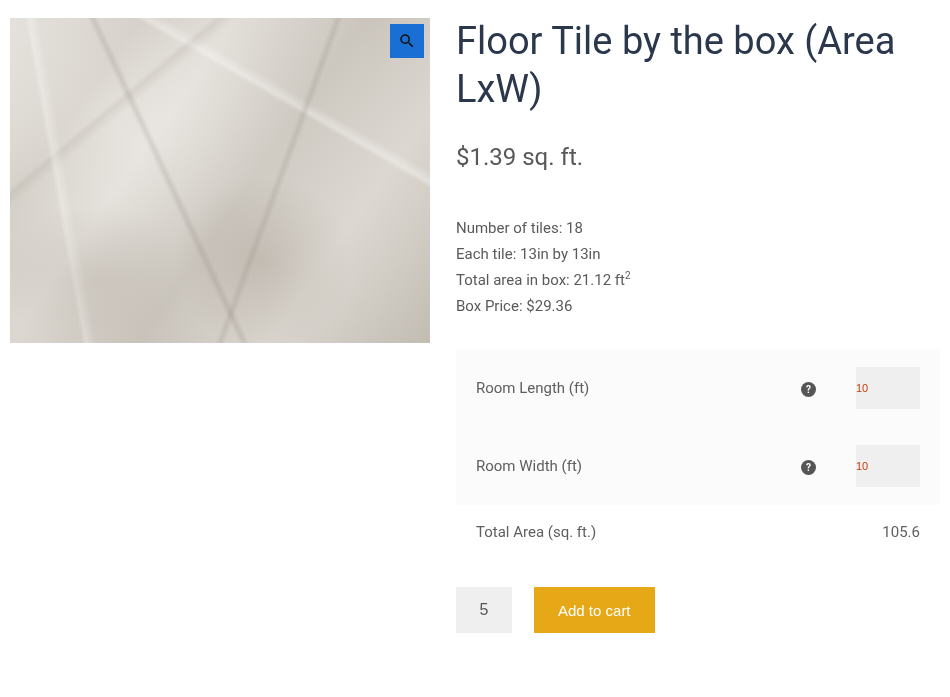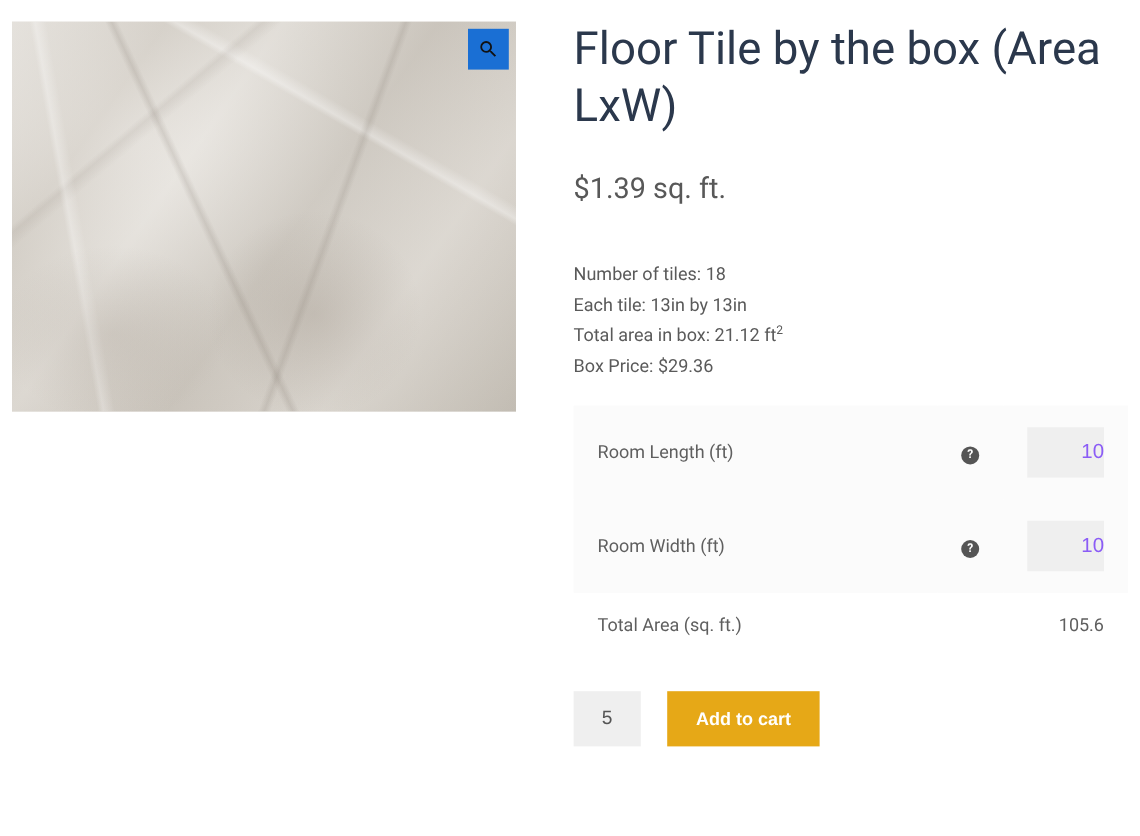--- a/index.html
+++ b/index.html
@@ -10,21 +10,21 @@
     body {
       font-family: -apple-system, BlinkMacSystemFont, "Segoe UI", Roboto, "Helvetica Neue", Arial, sans-serif;
       color: #333;
       background: #fff;
       width: 950px;
       height: 697px;
       padding: 18px 10px;
     }
     .container {
       display: flex;
-      gap: 48px;
+      gap: 26px;
     }
     .image-col {
       width: 420px;
       position: relative;
     }
     .product-image {
       width: 420px;
       height: 325px;
       background:
         linear-gradient(125deg, rgba(255,255,255,0.35) 0%, rgba(200,195,188,0.2) 20%, rgba(255,255,255,0.28) 35%, rgba(180,175,168,0.22) 55%, rgba(255,255,255,0.25) 75%, rgba(170,165,158,0.2) 100%),
@@ -81,21 +81,21 @@
     }
     .price-line {
       font-size: 24px;
       color: #585858;
       margin-bottom: 45px;
     }
     .spec-block {
       color: #5a5a5a;
       font-size: 15px;
       line-height: 1.7;
-      margin-bottom: 20px;
+      margin-bottom: 30px;
     }
     .spec-block sup {
       font-size: 10px;
     }
     .calc-table {
       width: 100%;
       border-collapse: collapse;
     }
     .calc-table td {
       padding: 18px 20px;
@@ -131,23 +131,23 @@
     .calc-value {
       text-align: right;
       width: 90px;
       padding-left: 6px;
     }
     .calc-input {
       width: 64px;
       height: 42px;
       background: #efefef;
       border: none;
-      text-align: right;
-      font-size: 17px;
-      color: #8b5cf6;
+      text-align: left;
+      font-size: 11px;
+      color: #c2410c;
     }
     .calc-readonly {
       text-align: right;
       color: #555;
       padding-right: 20px;
     }
     .cart-row {
       margin-top: 28px;
       display: flex;
       align-items: stretch;
@@ -162,21 +162,21 @@
       font-size: 16px;
       color: #555;
     }
     .add-btn {
       height: 46px;
       background: #e6a817;
       color: #fff;
       border: none;
       padding: 0 24px;
       font-size: 15px;
-      font-weight: 700;
+      font-weight: 400;
       cursor: pointer;
     }
   </style>
 </head>
 <body>
 
 <div class="container">
 
   <div class="image-col">
     <div class="product-image">

